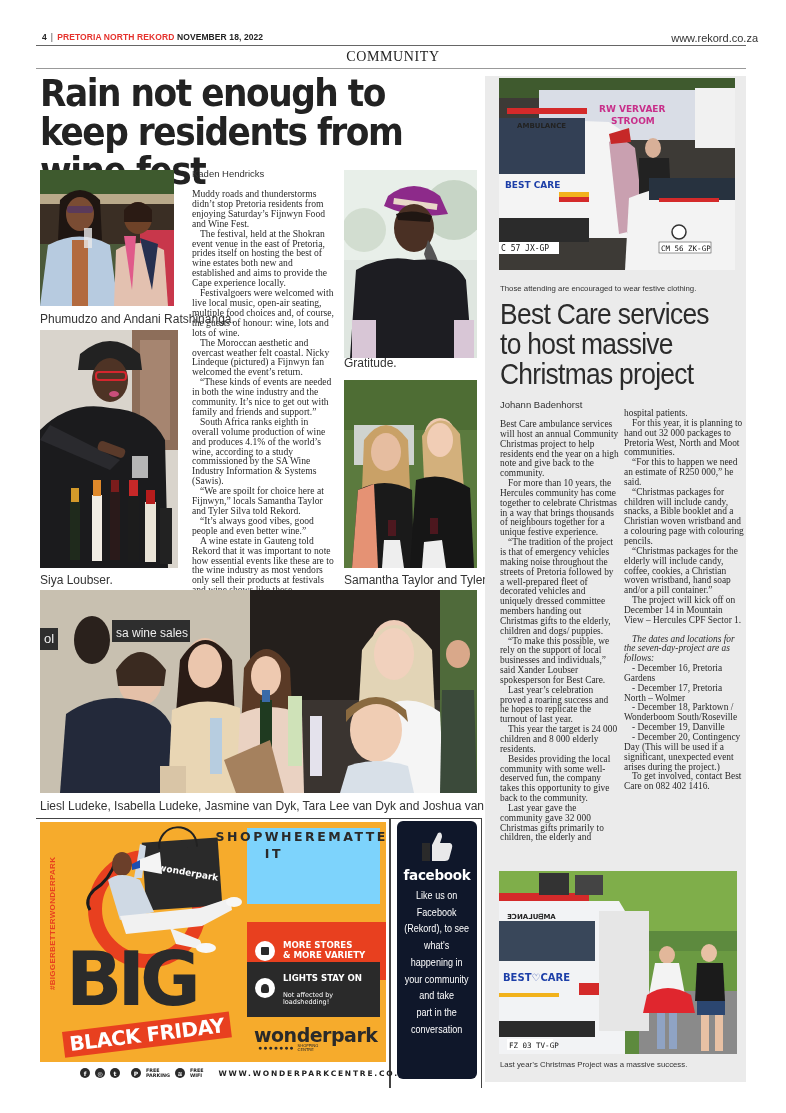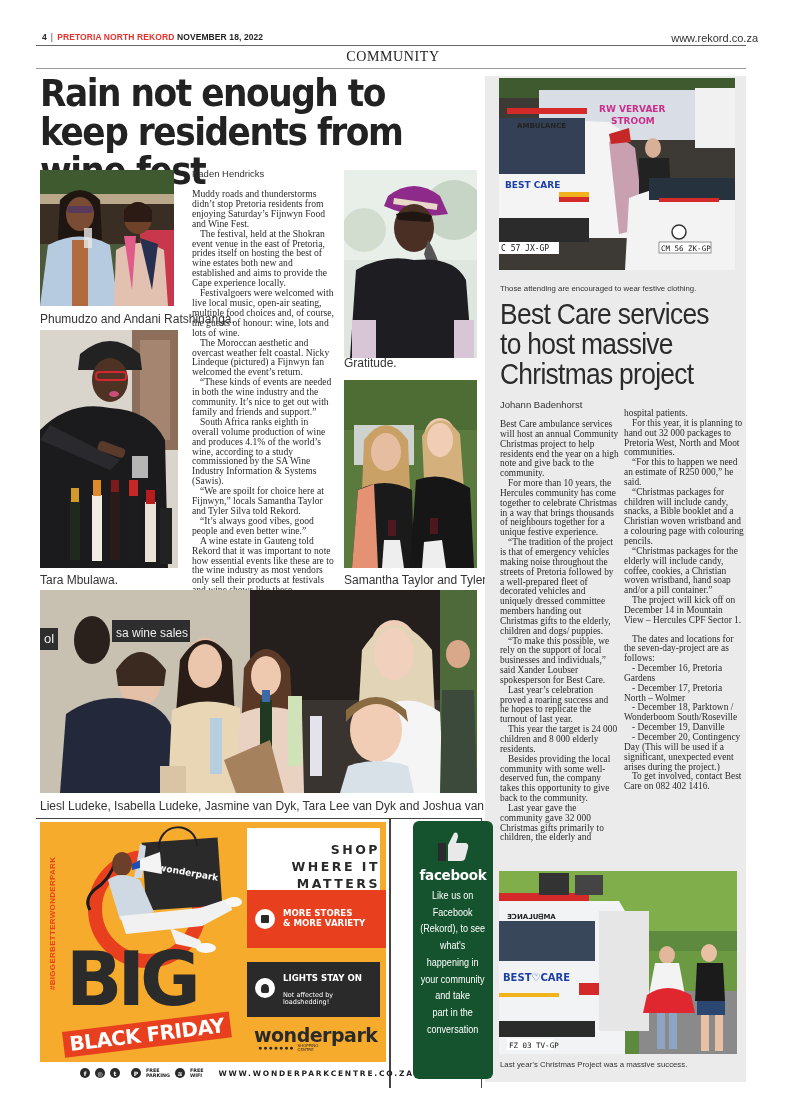--- a/index.html
+++ b/index.html
@@ -31,37 +31,37 @@
   .sidebar { left: 485px; top: 76px; width: 261px; height: 1006px; background: #ebebeb; }
   .side-head { font-family: "Liberation Sans", sans-serif; font-size: 30px; line-height: 30px; color: #2b2b2b; letter-spacing: -0.8px; transform: scaleX(0.88); transform-origin: left top; white-space: nowrap; }
   .side-col { font-family: "Liberation Serif", serif; font-size: 9.4px; line-height: 9.85px; color: #2a2a2a; }
   .side-col p { text-indent: 8px; }
   .side-col p.first { text-indent: 0; }
 
   
   .ad-frame { left: 36px; top: 818px; width: 446px; height: 270px; border-top: 1.5px solid #444; border-right: 1.5px solid #444; }
   .ad { left: 40px; top: 822px; width: 346px; height: 240px; background: #f6ab2c; overflow: hidden; }
   .ad-side-text { font-family: "Liberation Sans", sans-serif; font-weight: bold; font-size: 8px; color: #e8401f; letter-spacing: 0.3px; transform: rotate(-90deg); transform-origin: left top; white-space: nowrap; }
-  .ad-white { left: 207px; top: 6px; width: 133px; height: 76px; background: #ffffff; display: flex; flex-direction: column; align-items: flex-end; justify-content: center; }
+  .ad-white { left: 207px; top: 6px; width: 133px; height: 76px; background: #7dd3fc; display: flex; flex-direction: row; align-items: flex-start; justify-content: center; }
   .ad-white span { font-family: "DejaVu Sans", sans-serif; font-weight: bold; font-size: 12.5px; line-height: 17px; letter-spacing: 2.5px; color: #2a2a2a; }
-  .ad-red { left: 207px; top: 68px; width: 147px; height: 58px; background: #e8401f; }
+  .ad-red { left: 207px; top: 100px; width: 147px; height: 58px; background: #e8401f; }
   .ad-dark { left: 207px; top: 140px; width: 133px; height: 55px; background: #2a2a2a; }
   .ad-badge { width: 20px; height: 20px; border-radius: 50%; background: #fff; display:flex; align-items:center; justify-content:center; }
   .ad-feat { font-family: "DejaVu Sans", sans-serif; font-weight: bold; font-size: 8.6px; line-height: 9.5px; color: #fff; }
   .ad-sub { font-family: "DejaVu Sans", sans-serif; font-size: 6.5px; line-height: 7px; color: #fff; }
   .big { font-family: "DejaVu Sans", sans-serif; font-weight: bold; font-size: 74px; line-height: 74px; color: #2b2b2b; letter-spacing: -5px; }
   .bf { background: #e8401f; color: #fff; font-family: "DejaVu Sans", sans-serif; font-weight: bold; font-size: 20px; padding: 1px 6px; transform: rotate(-7deg); transform-origin: left top; white-space: nowrap; letter-spacing: -0.5px; }
   .wp-logo { font-family: "DejaVu Sans", sans-serif; font-weight: bold; font-size: 19px; color: #2a2a2a; letter-spacing: -0.5px; }
   .ad-footer { left: 80px; top: 1068px; display: flex; align-items: center; gap: 5px; font-family: "DejaVu Sans", sans-serif; font-size: 6px; color: #222; }
   .ad-footer .dot { width: 10px; height: 10px; border-radius: 50%; background: #2a2a2a; color: #fff; font-size: 6px; display:flex; align-items:center; justify-content:center; font-weight: bold; }
   .ad-footer .url { font-size: 7.5px; letter-spacing: 1.8px; margin-left: 10px; font-weight: bold; }
   .ad-footer .tiny { font-size: 4.8px; line-height: 5px; font-weight: bold; }
 
   
-  .fb { left: 397px; top: 821px; width: 80px; height: 258px; background: #14532d; border-radius: 6px; display: flex; flex-direction: column; align-items: center; margin-left: 16px; }
+  .fb { left: 397px; top: 821px; width: 80px; height: 258px; background: #0f172a; border-radius: 6px; display: flex; flex-direction: column; align-items: center; }
   .fb-word { font-family: "DejaVu Sans", sans-serif; font-weight: bold; font-size: 13.5px; color: #fff; margin-top: 4px; letter-spacing: -0.3px; }
   .fb-text { font-family: "Liberation Sans", sans-serif; font-size: 10.5px; line-height: 16.7px; color: #fff; text-align: center; margin-top: 4px; transform: scaleX(0.86); }
 </style>
 </head>
 <body>
 
 <div class="abs folio">
   <span>4</span><span class="sep">|</span><span class="brand">PRETORIA NORTH REKORD</span>
   <span>NOVEMBER 18, 2022</span>
 </div>
@@ -116,21 +116,21 @@
       <rect x="70" y="160" width="10" height="70" fill="#2a1a1a"></rect>
         <rect x="71" y="150" width="8" height="12" fill="#7a1c1c"></rect>
       <rect x="88" y="166" width="11" height="66" fill="#1c1c1c"></rect>
         <rect x="89" y="150" width="9" height="16" fill="#c62828"></rect>
       <rect x="105" y="172" width="11" height="60" fill="#e9e3d7"></rect>
         <rect x="106" y="160" width="9" height="14" fill="#b71c1c"></rect>
       <rect x="120" y="178" width="12" height="56" fill="#222"></rect>
     </g>
   </svg>
 </div>
-<div class="abs caption" style="left:40px; top:573px;">Tara Mbulawa.</div>
+<div class="abs caption" style="left:40px; top:573px;">Siya Loubser.</div>
 
 <div class="abs" style="left:192px; top:168px; width:145px;">
   <div class="byline" style="margin-bottom:10px;">Kaden Hendricks</div>
   <div class="body-col">
     <p class="first">Muddy roads and thunderstorms didn’t stop Pretoria residents from enjoying Saturday’s Fijnwyn Food and Wine Fest.</p>
     <p>The festival, held at the Shokran event venue in the east of Pretoria, prides itself on hosting the best of wine estates both new and established and aims to provide the Cape experience locally.</p>
     <p>Festivalgoers were welcomed with live local music, open-air seating, multiple food choices and, of course, the guests of honour: wine, lots and lots of wine.</p>
     <p>The Moroccan aesthetic and overcast weather felt coastal. Nicky Lindeque (pictured) a Fijnwyn fan welcomed the event’s return.</p>
     <p>“These kinds of events are needed in both the wine industry and the community. It’s nice to get out with family and friends and support.”</p>
     <p>South Africa ranks eighth in overall volume production of wine and produces 4.1% of the world’s wine, according to a study commissioned by the SA Wine Industry Information &amp; Systems (Sawis).</p>
@@ -276,21 +276,21 @@
   </div>
 </div>
 
 <div class="abs side-col" style="left:624px; top:401px; width:120px;margin-top:8px;">
   <p class="first">hospital patients.</p>
   <p>For this year, it is planning to hand out 32 000 packages to Pretoria West, North and Moot communities.</p>
   <p>“For this to happen we need an estimate of R250 000,” he said.</p>
   <p>“Christmas packages for children will include candy, snacks, a Bible booklet and a Christian woven wristband and a colouring page with colouring pencils.</p>
   <p>“Christmas packages for the elderly will include candy, coffee, cookies, a Christian woven wristband, hand soap and/or a pill container.”</p>
   <p>The project will kick off on December 14 in Mountain View – Hercules CPF Sector 1.</p>
-  <p style="margin-top:9px;">The dates and locations for the seven-day-project are as follows:</p>
+  <p style="margin-top:9px;font-style:italic;">The dates and locations for the seven-day-project are as follows:</p>
   <p>- December 16, Pretoria Gardens</p>
   <p>- December 17, Pretoria North – Wolmer</p>
   <p>- December 18, Parktown / Wonderboom South/Roseville</p>
   <p>- December 19, Danville</p>
   <p>- December 20, Contingency Day (This will be used if a significant, unexpected event arises during the project.)</p>
   <p>To get involved, contact Best Care on 082 402 1416.</p>
 </div>
 
 <div class="abs photo" style="left:499px; top:871px; width:238px; height:183px;">
   <svg width="238" height="183" viewBox="0 0 238 183">

